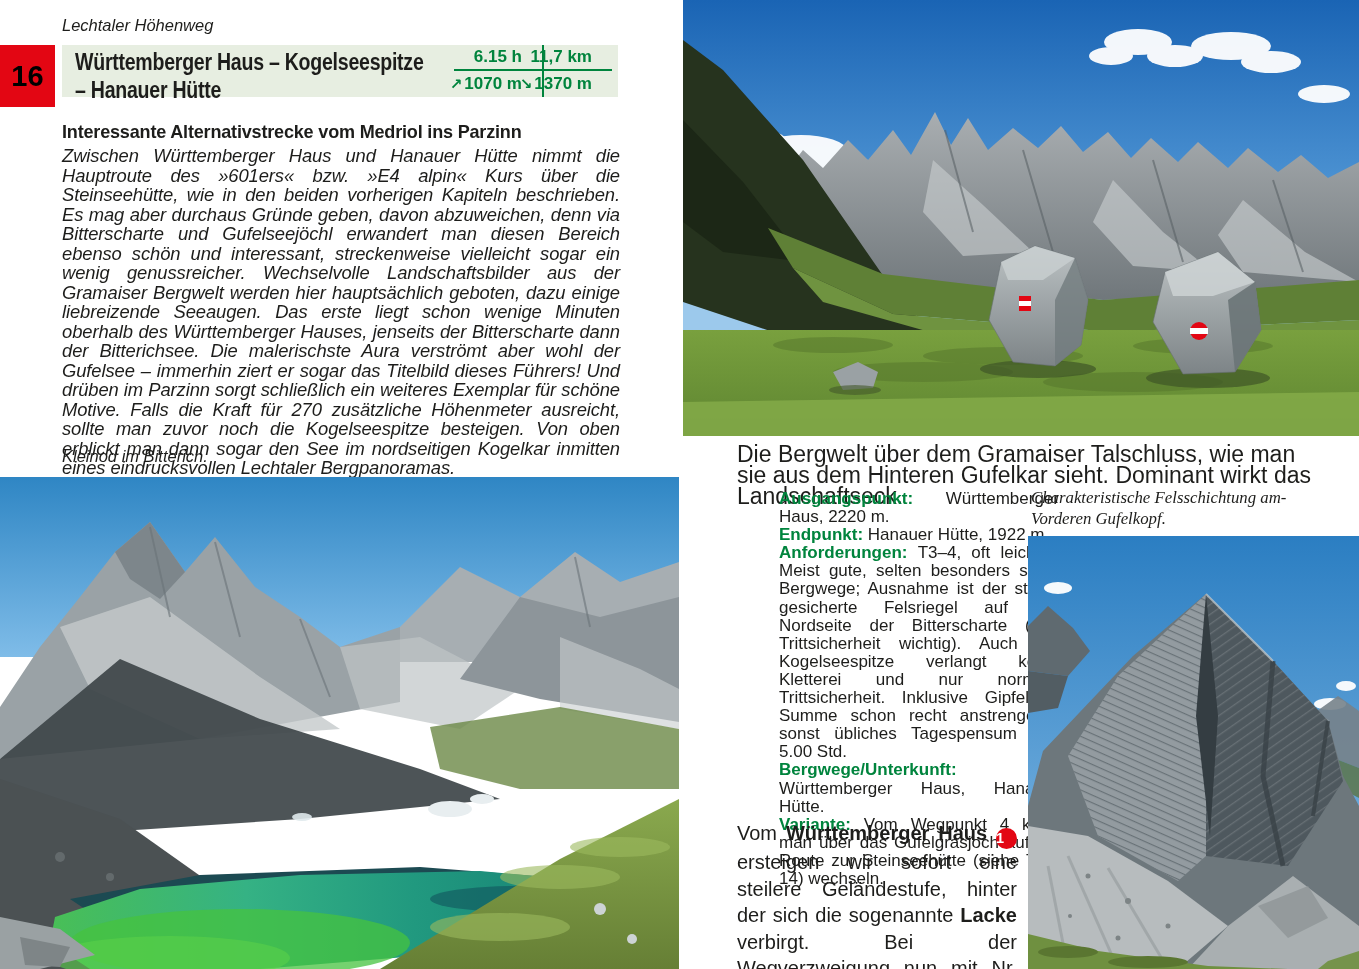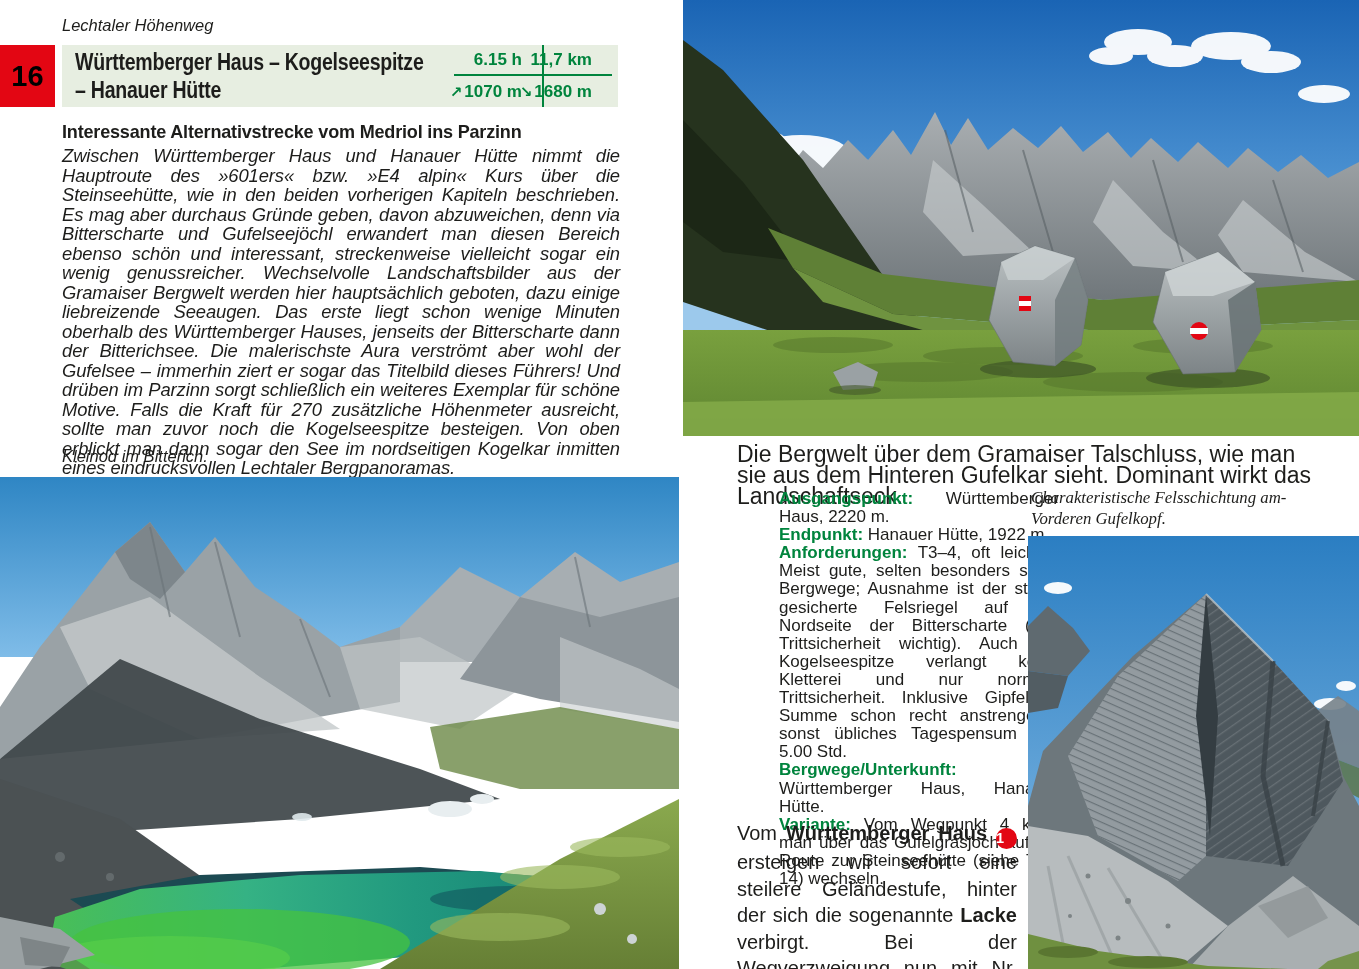--- a/index.html
+++ b/index.html
@@ -3,21 +3,21 @@
 <meta charset="utf-8">
 <style>
   html,body{margin:0;padding:0;background:#888;}
   .page{position:relative;width:1359px;height:969px;background:#ffffff;overflow:hidden;
         font-family:"Liberation Sans","DejaVu Sans",sans-serif;color:#1d1d1b;}
   
   .kicker{position:absolute;left:62px;top:16px;font-style:italic;font-size:16.5px;color:#1d1d1b;}
   .tour-tab{position:absolute;left:0;top:45px;width:55px;height:62px;background:#e30613;
             display:flex;align-items:center;justify-content:center;}
   .tour-tab span{color:#000000;font-weight:bold;font-size:29px;}
-  .route-bar{position:absolute;left:62px;top:45px;width:556px;height:62px;background:#e7eee1;}
+  .route-bar{position:absolute;left:62px;top:45px;width:556px;height:52px;background:#e7eee1;}
   .route-title{position:absolute;left:13px;top:3px;font-weight:bold;font-size:23px;line-height:28px;
                letter-spacing:-0.3px;white-space:nowrap;transform:scaleX(.85);transform-origin:left top;color:#1d1d1b;}
   .route-stats{position:absolute;right:6px;top:0;bottom:0;width:158px;display:grid;
                grid-template-columns:88px 70px;grid-template-rows:1fr 1fr;}
   .stat{display:flex;align-items:center;justify-content:flex-end;padding-right:20px;
         color:#00843d;font-weight:bold;font-size:17px;white-space:nowrap;}
   .stat.top{border-bottom:2px solid #00843d;}
   .stat .arrow{font-size:15px;margin-right:2px;}
   .vrule{position:absolute;left:88px;top:0;bottom:0;width:2px;background:#00843d;}
   
@@ -66,21 +66,21 @@
       </div>
       <div class="stat top">
         <span>11,7 km</span>
       </div>
       <div class="stat">
         <span class="arrow">↗</span>
         <span>1070 m</span>
       </div>
       <div class="stat">
         <span class="arrow">↘</span>
-        <span>1680 m</span>
+        <span>1370 m</span>
       </div>
       <div class="vrule"></div>
     </div>
   </div>
 
   <div class="intro-heading">Interessante Alternativstrecke vom Medriol ins Parzinn</div>
   <div class="intro-par">Zwischen Württemberger Haus und Hanauer Hütte nimmt die Hauptroute des »601ers« bzw. »E4 alpin« Kurs über die Steinseehütte, wie in den beiden vorherigen Kapiteln beschrieben. Es mag aber durchaus Gründe geben, davon abzuweichen, denn via Bitterscharte und Gufelseejöchl erwandert man diesen Bereich ebenso schön und interessant, streckenweise vielleicht sogar ein wenig genussreicher. Wechselvolle Landschaftsbilder aus der Gramaiser Bergwelt werden hier hauptsächlich geboten, dazu einige liebreizende Seeaugen. Das erste liegt schon wenige Minuten oberhalb des Württemberger Hauses, jenseits der Bitterscharte dann der Bitterichsee. Die malerischste Aura verströmt aber wohl der Gufelsee – immerhin ziert er sogar das Titelbild dieses Führers! Und drüben im Parzinn sorgt schließlich ein weiteres Exemplar für schöne Motive. Falls die Kraft für 270 zusätzliche Höhenmeter ausreicht, sollte man zuvor noch die Kogelseespitze besteigen. Von oben erblickt man dann sogar den See im nordseitigen Kogelkar inmitten eines eindrucksvollen Lechtaler Bergpanoramas.</div>
   <div class="cap-lake">Kleinod im Bitterich.</div>
 
   <div class="photo photo-valley">

